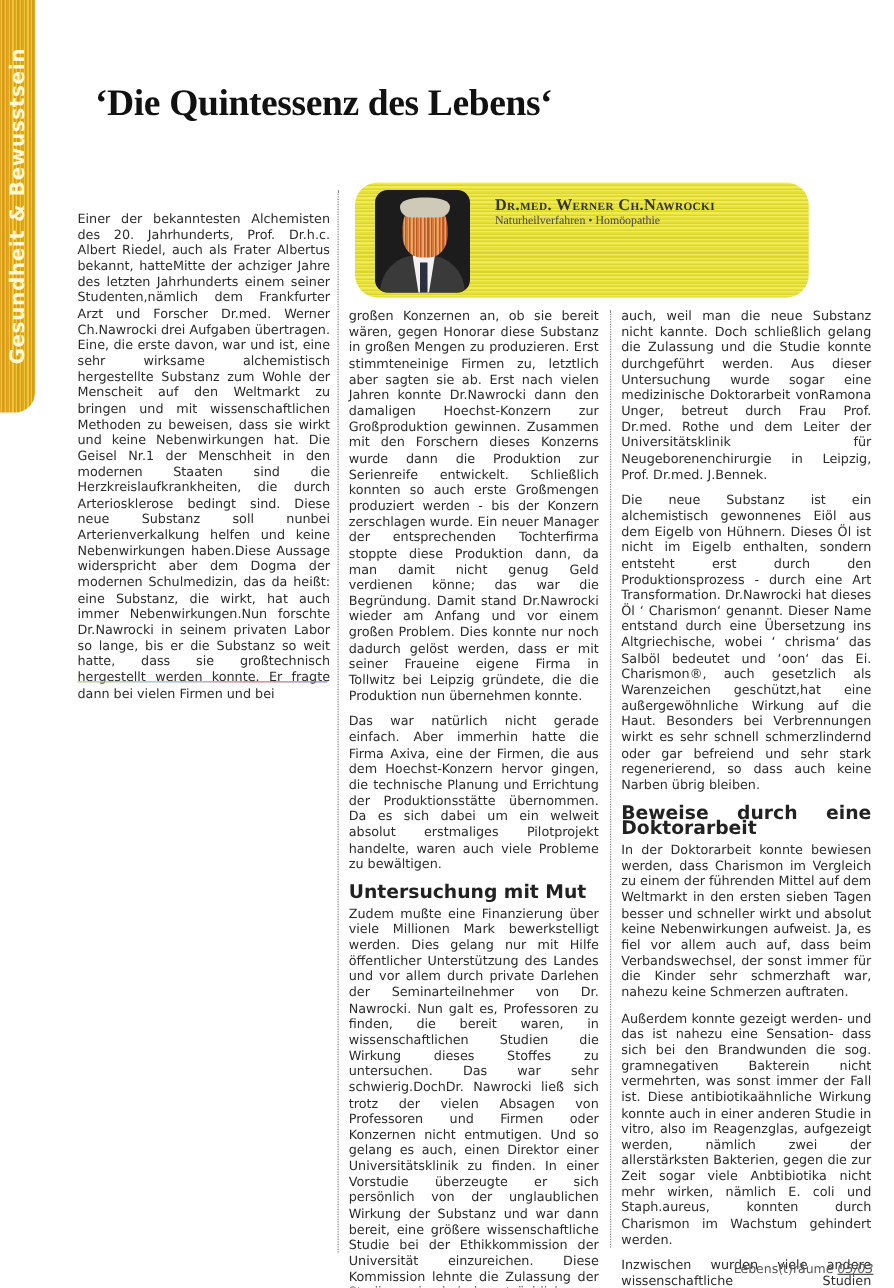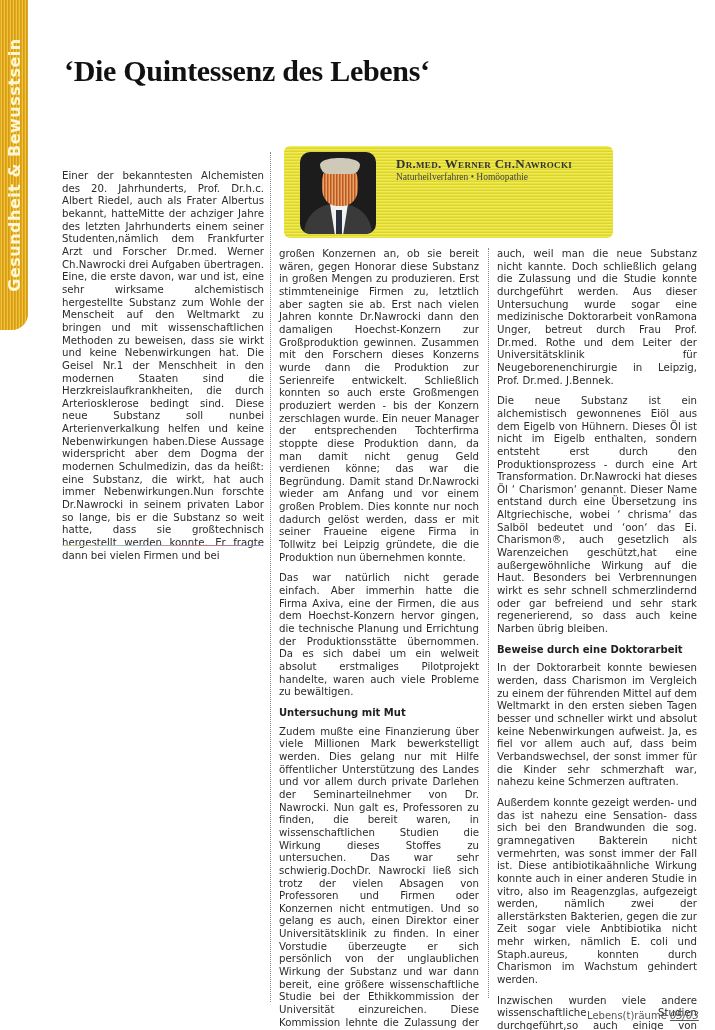--- a/index.html
+++ b/index.html
@@ -1,48 +1,48 @@
 <!DOCTYPE html>
 <html><head>
 <meta charset="utf-8">
 <style>
   html, body { margin: 0; padding: 0; background: #ffffff; }
   body { width: 715px; height: 1030px; position: relative; overflow: hidden; font-family: "DejaVu Sans", sans-serif; color: #2a2a2a; }
   .side-tab { position: absolute; left: 0; top: 0; width: 28px; height: 330px; background: repeating-linear-gradient(90deg, #e0a820 0 1px, #efc63a 1px 2px, #d99a18 2px 3px); border-bottom-right-radius: 16px; }
   .side-tab-label { position: absolute; left: 14px; top: 165px; transform: translate(-50%, -50%) rotate(-90deg); white-space: nowrap; color: #fff7d6; font-family: "DejaVu Sans", sans-serif; font-weight: bold; font-size: 16px; letter-spacing: 0.5px; }
   .title { position: absolute; left: 64px; top: 54px; font-family: "Liberation Serif", serif; font-weight: bold; font-size: 30px; color: #111; letter-spacing: -0.3px; }
-  .banner { position: absolute; left: 284px; top: 146px; width: 329px; height: 92px; background: repeating-linear-gradient(0deg, #e6e03a 0 1px, #f1ec54 1px 2px, #dcd430 2px 3px); border-radius: 6px; text-align: center; }
+  .banner { position: absolute; left: 284px; top: 146px; width: 363px; height: 92px; background: repeating-linear-gradient(0deg, #e6e03a 0 1px, #f1ec54 1px 2px, #dcd430 2px 3px); border-radius: 18px; text-align: center; }
   .photo { position: absolute; left: 16px; top: 6px; width: 76px; height: 82px; background: #1c1c1c; border-radius: 10px; overflow: hidden; }
   .photo .head { position: absolute; left: 22px; top: 10px; width: 36px; height: 44px; border-radius: 45% 45% 40% 40%; background: repeating-linear-gradient(90deg, #d97a3a 0 1px, #e8a56a 1px 2px, #b85a2a 2px 3px); }
   .photo .hair { position: absolute; left: 20px; top: 6px; width: 40px; height: 16px; border-radius: 50% 50% 10px 10px; background: #cfcab8; }
   .photo .suit { position: absolute; left: 4px; top: 52px; width: 68px; height: 40px; border-radius: 30px 30px 0 0; background: #3a3a3a; }
   .photo .shirt { position: absolute; left: 30px; top: 52px; width: 18px; height: 34px; background: #f2f2f2; clip-path: polygon(0 0, 100% 0, 70% 100%, 30% 100%); }
   .photo .tie { position: absolute; left: 36px; top: 58px; width: 6px; height: 28px; background: #2b3040; }
   .banner-name { position: absolute; left: 112px; top: 10px; font-family: "Liberation Serif", serif; font-weight: bold; font-size: 13px; color: #333; font-variant: small-caps; letter-spacing: 0.3px; }
   .banner-sub { position: absolute; left: 112px; top: 26px; font-size: 9.5px; color: #444; font-family: Liberation Serif, serif; }
   .col { position: absolute; font-size: 10.2px; line-height: 12.65px; text-align: justify; color: #2b2b2b; }
   .col p { margin: 0 0 8px 0; }
-  .col h3 { margin: 4px 0 6px 0; font-size: 10px; font-weight: bold; color: #222; }
+  .col h3 { margin: 4px 0 6px 0; font-size: 15px; font-weight: bold; color: #222; }
   .col1 { left: 62px; top: 150px; width: 202px; margin-top: 20px; }
   .col2 { left: 279px; top: 248px; width: 200px; }
   .col3 { left: 497px; top: 248px; width: 200px; }
   .vline { position: absolute; width: 0; border-left: 1px dotted #888; }
   .rule { position: absolute; left: 62px; top: 545px; width: 200px; height: 1px; background: linear-gradient(90deg, #b8c88a, #9bb0d0 40%, #c87878 70%, #8c8cc8); }
   .footer-page { position: absolute; left: 55px; top: 1064px; font-size: 10px; color: #666; font-style: italic; }
   .footer-mag { position: absolute; left: 587px; top: 1010px; font-size: 10px; color: #555; }
   .footer-issue { position: absolute; left: 670px; top: 1010px; font-size: 10px; color: #555; font-style: italic; text-decoration: underline; }
 </style>
 </head>
 <body>
 
 <div class="side-tab">
   <div class="side-tab-label">Gesundheit &amp; Bewusstsein</div>
 </div>
 
-<h1 class="title" style="margin:0;">‘Die Quintessenz des Lebens‘</h1>
+<h1 class="title" style="margin:12px;">‘Die Quintessenz des Lebens‘</h1>
 
 <div class="banner">
   <div class="photo">
     <div class="suit"></div>
       <div class="shirt"></div>
       <div class="tie"></div>
     <div class="head"></div>
       <div class="hair"></div>
   </div>
   <div class="banner-name">Dr.med. Werner Ch.Nawrocki</div>

